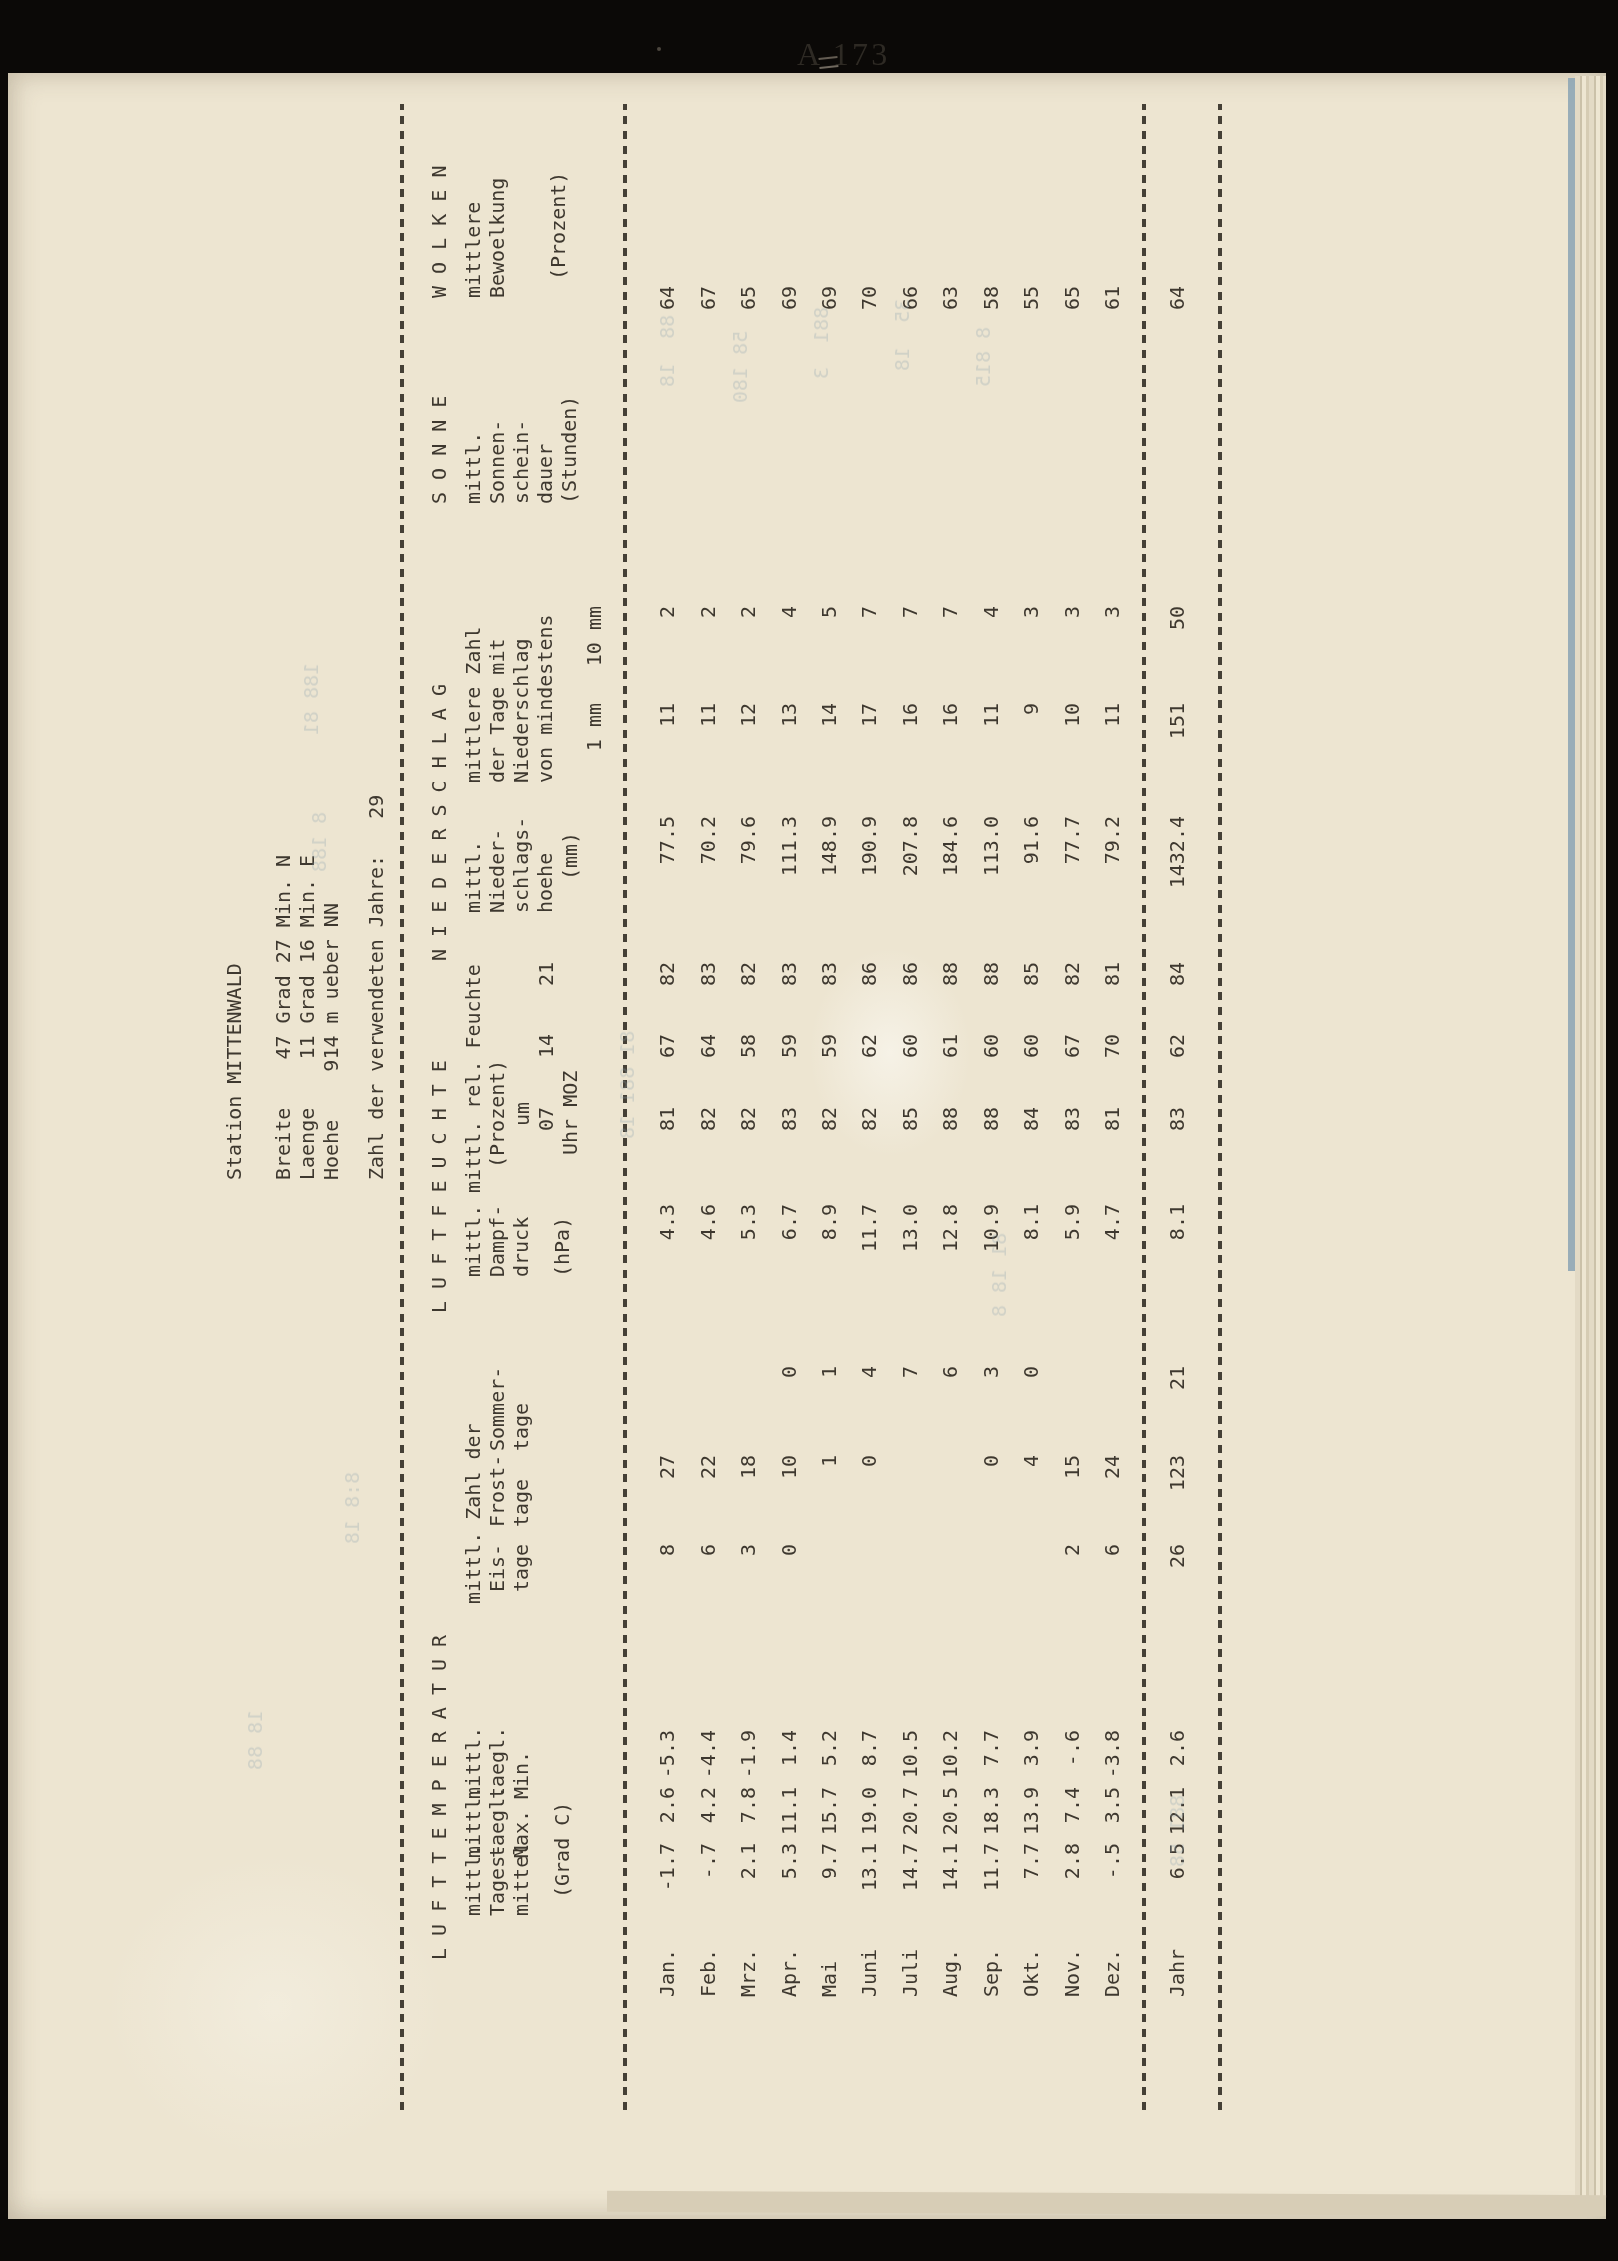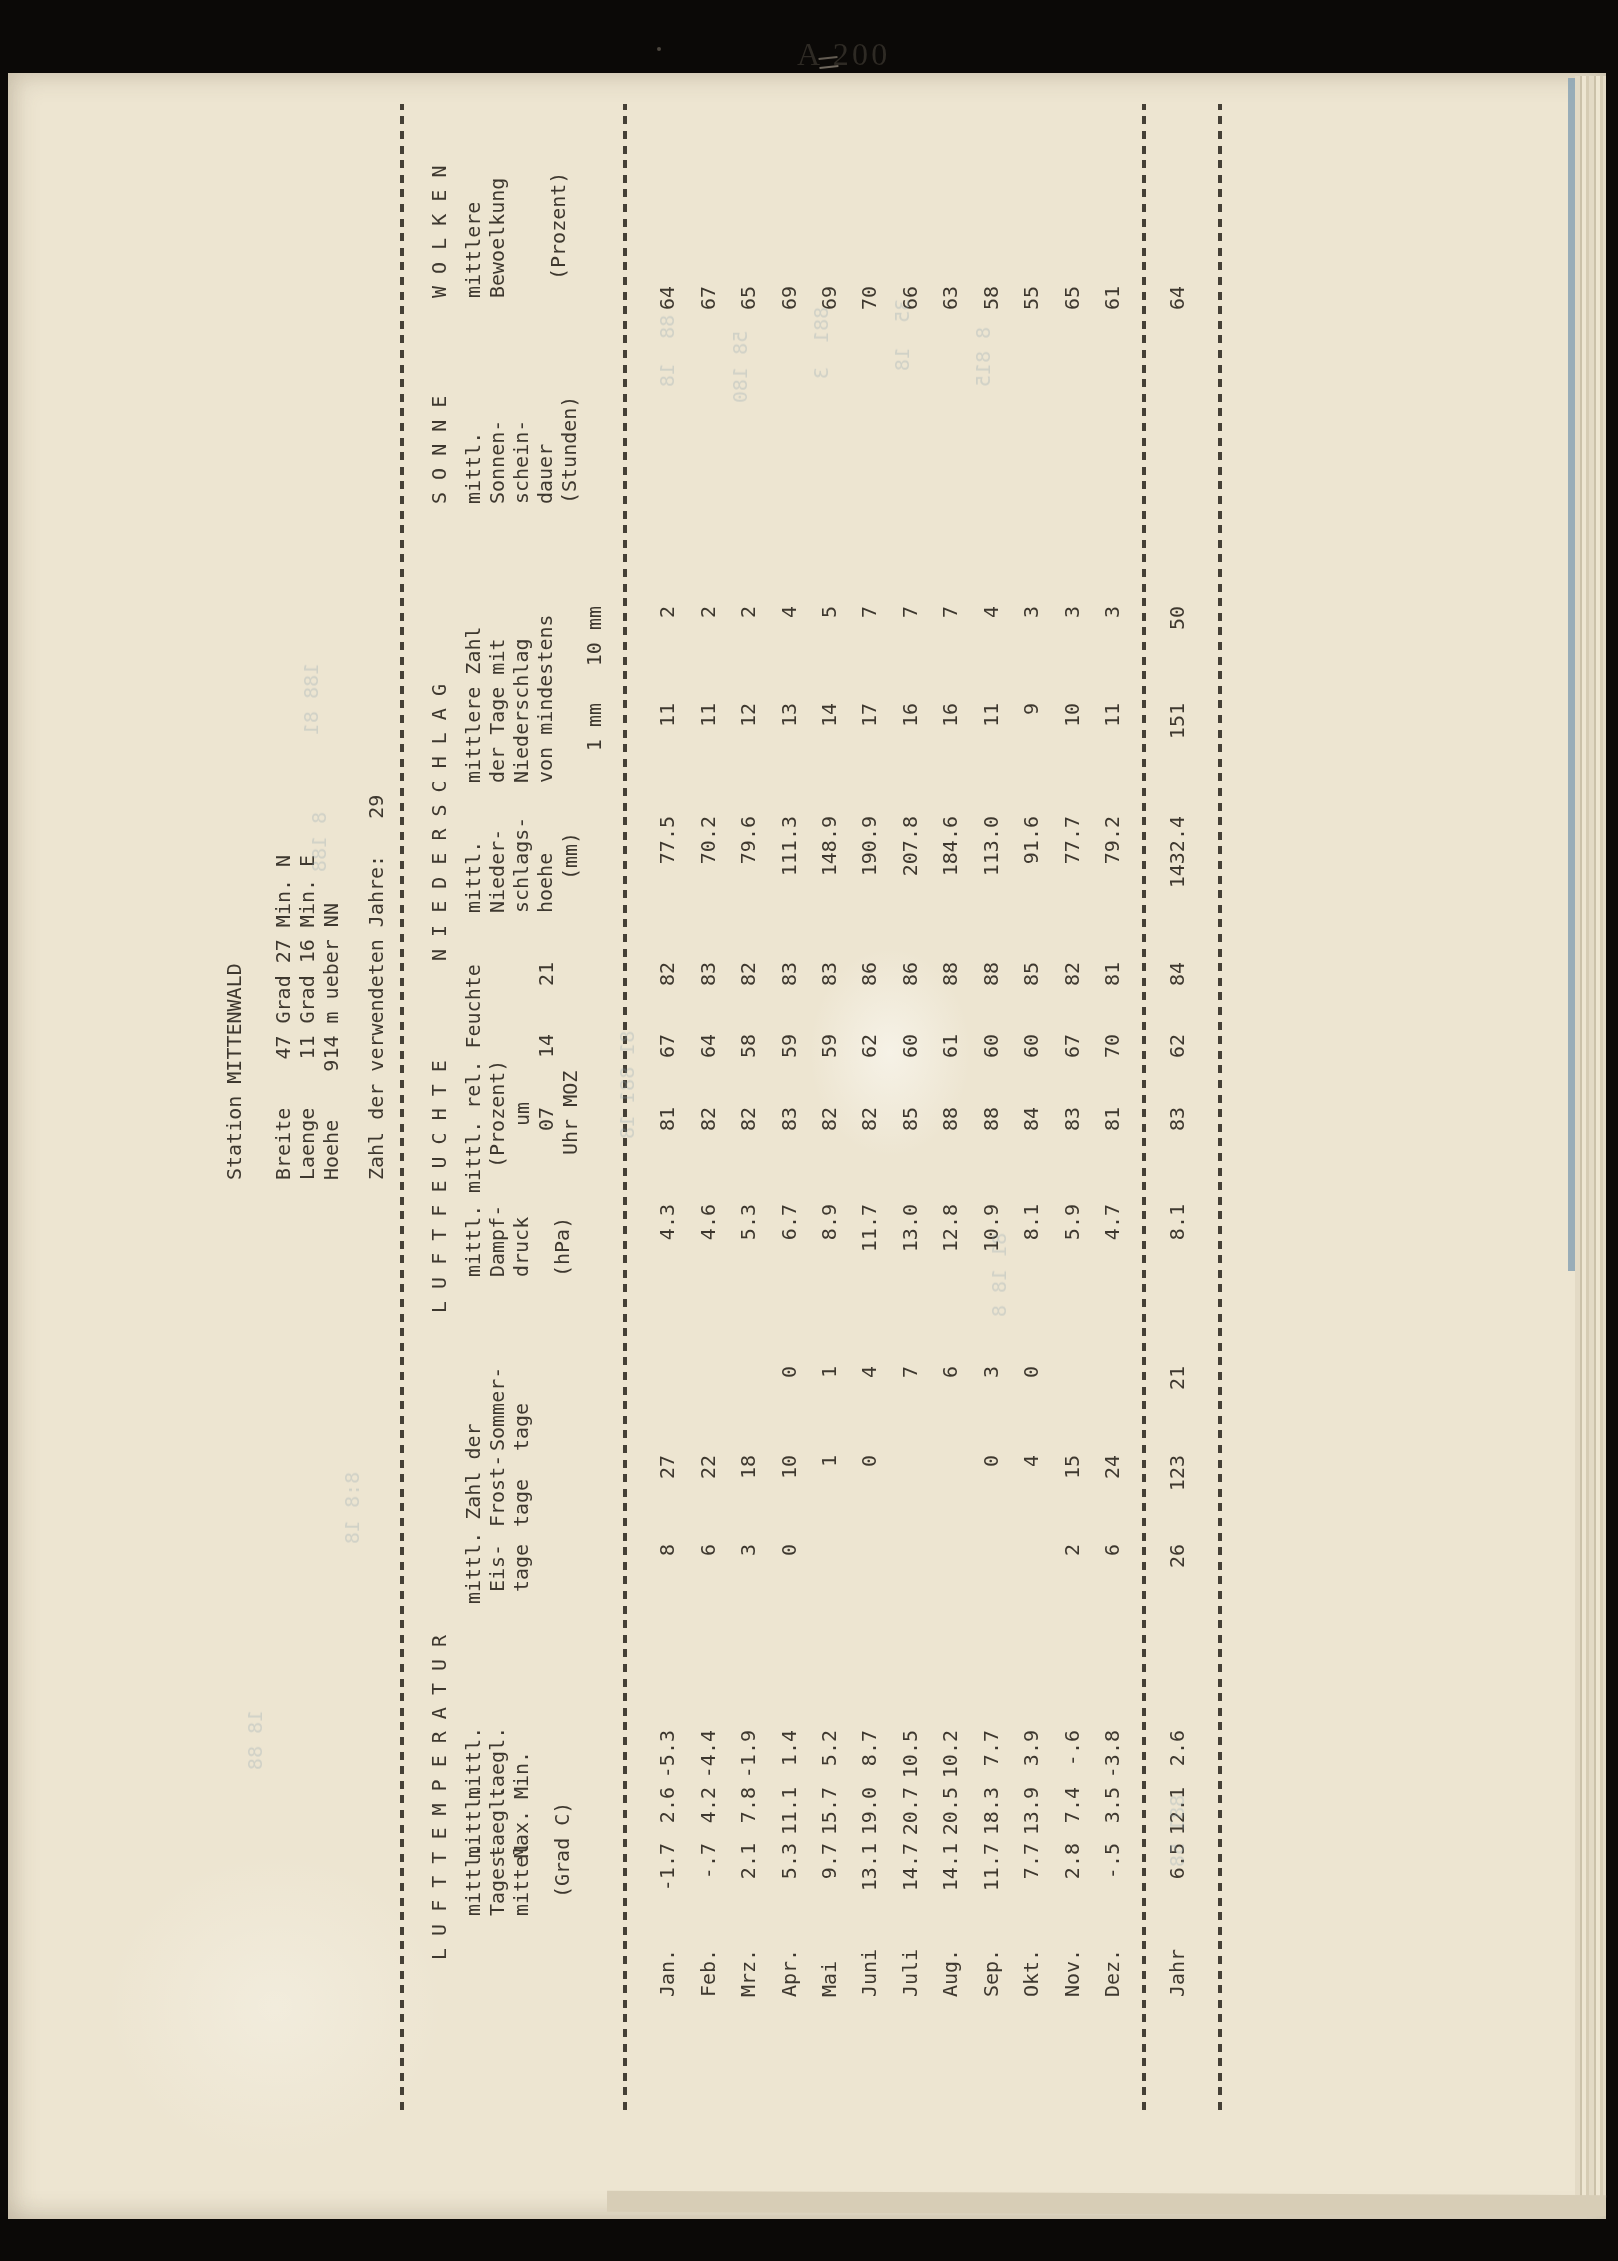--- a/index.html
+++ b/index.html
@@ -416,16 +416,16 @@
         <div class="ghost" style="left: 793px; top: 890px;">81 18 8</div>
         <div class="ghost" style="left: 1238px; top: 210px;">8 188</div>
       </div>
   </div>
 
   <div class="edge-blue"></div>
   <div class="edge-pages"></div>
   <div class="edge-bottom"></div>
 </div>
 
-<div class="pageno">A 200</div>
+<div class="pageno">A 173</div>
 <div class="mark-eq"></div>
 <div class="mark-dot"></div>
 
 
 </body></html>

